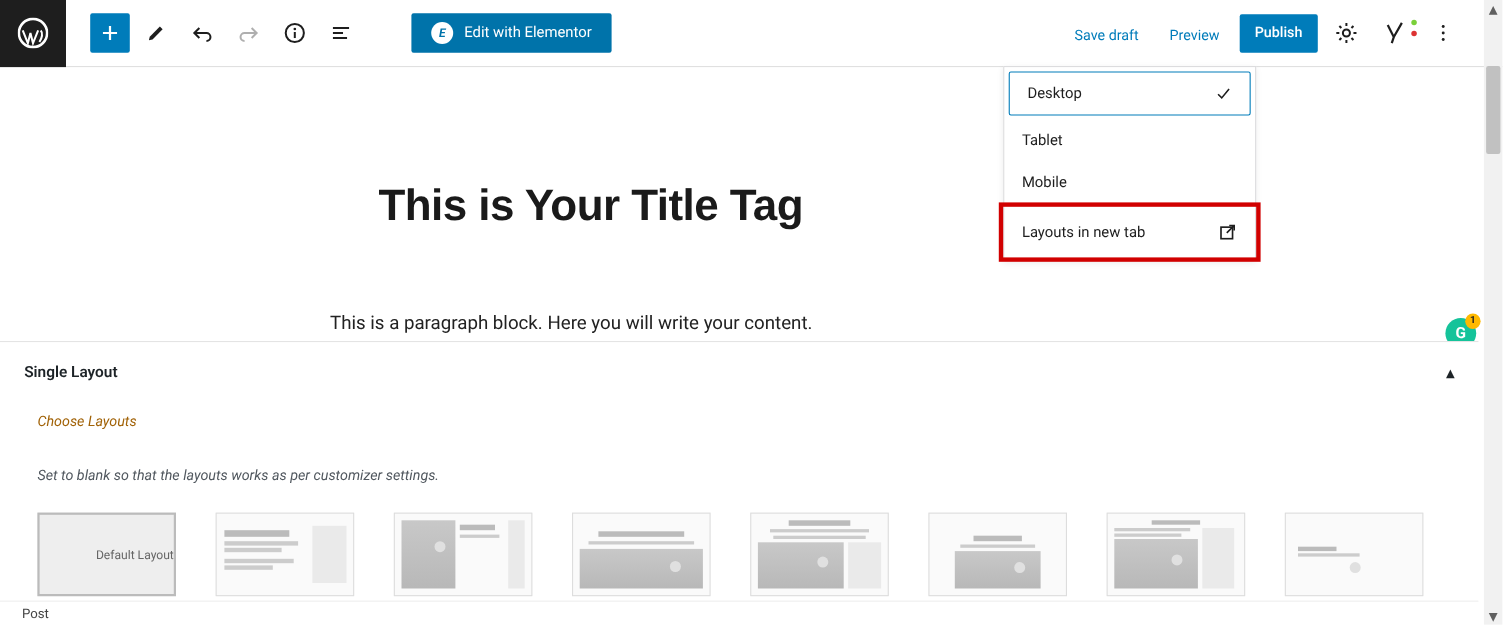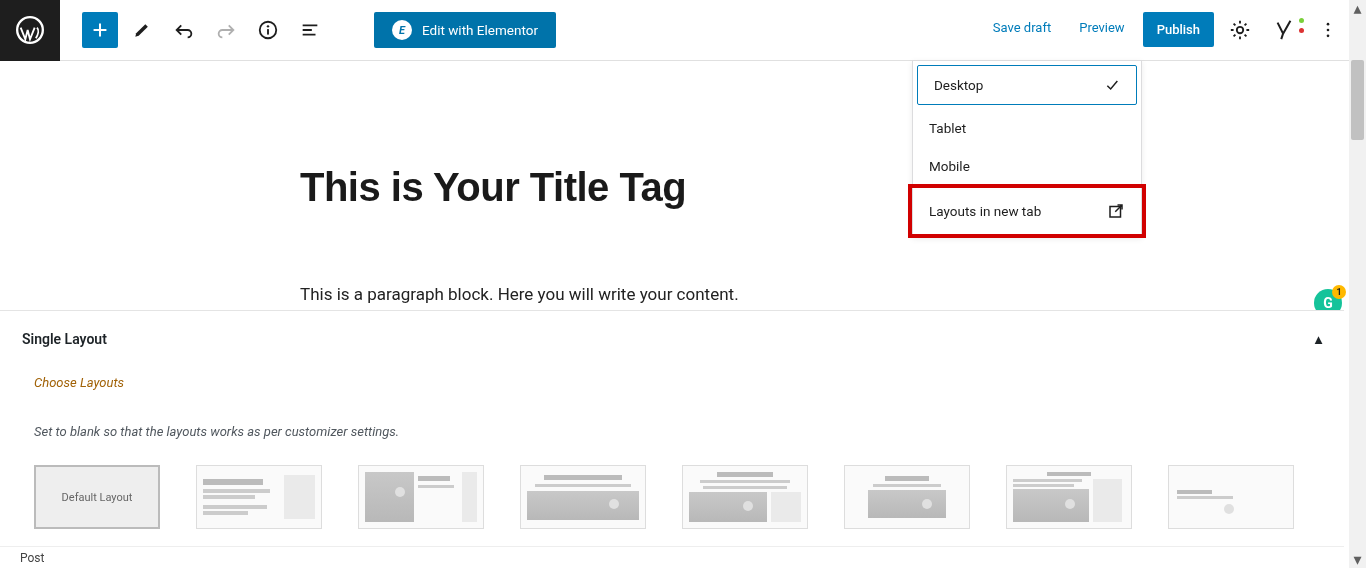--- a/index.html
+++ b/index.html
@@ -4,42 +4,42 @@
 <style>
   * { box-sizing: border-box; margin: 0; padding: 0; }
   body { font-family: -apple-system, BlinkMacSystemFont, "Segoe UI", Roboto, sans-serif; width: 1366px; height: 568px; background: #fff; overflow: hidden; position: relative; }
   .topbar { height: 61px; display: flex; align-items: center; border-bottom: 1px solid #e0e0e0; background: #fff; }
   .wp-logo { width: 60px; height: 61px; background: #1e1e1e; display: flex; align-items: center; justify-content: center; color: #fff; }
   .toolbar-left { display: flex; align-items: center; gap: 6px; padding-left: 22px; }
   .tb-btn { width: 36px; height: 36px; display: flex; align-items: center; justify-content: center; border-radius: 2px; }
   .tb-btn.add { background: #007cba; color: #fff; }
   .elementor-btn { margin-left: 40px; background: #0073aa; color: #fff; height: 36px; display: flex; align-items: center; padding: 0 18px; border-radius: 2px; font-size: 13.5px; gap: 10px; }
   .el-circle { width: 20px; height: 20px; border-radius: 50%; background: #fff; color: #0073aa; display: flex; align-items: center; justify-content: center; font-weight: bold; font-size: 11px; font-style: italic; }
-  .topbar-right { margin-left: auto; display: flex; align-items: flex-start; gap: 8px; padding-right: 20px; }
+  .topbar-right { margin-left: auto; display: flex; align-items: flex-end; gap: 8px; padding-right: 36px; }
   .link { color: #007cba; font-size: 13px; padding: 8px 10px; }
   .publish { background: #007cba; color: #fff; font-size: 13px; padding: 10px 14px; border-radius: 2px; font-weight: 500; }
   .icon-btn { width: 36px; height: 36px; display: flex; align-items: center; justify-content: center; color: #1e1e1e; }
   .yoast { position: relative; }
   .yoast .dots::after { content:""; position:absolute; right:-2px; top:6px; width:5px; height:5px; background:#7ad03a; border-radius:50%; }
   .yoast .dots::before { content:""; position:absolute; right:-2px; top:16px; width:5px; height:5px; background:#dc3232; border-radius:50%; }
   .dropdown { position: absolute; top: 60px; right: 224px; width: 230px; background: #fff; border: 1px solid #dcdcde; box-shadow: 0 2px 6px rgba(0,0,0,0.08); font-size: 13.5px; color: #1e1e1e; }
   .dd-item { padding: 11px 16px; display: flex; justify-content: space-between; align-items: center; }
   .dd-item.active { border: 1.5px solid #007cba; margin: 4px; border-radius: 2px; }
   .dd-sep { border-top: 1px solid #e0e0e0; }
   .dd-preview { padding: 16px; display: flex; justify-content: space-between; align-items: center; }
   .highlight { position: absolute; top: 184px; right: 220px; width: 238px; height: 54px; border: 4px solid #d10000; pointer-events: none; }
   .editor { padding-top: 104px; padding-left: 300px; }
-  .title { font-size: 40px; font-weight: 600; letter-spacing: -0.5px; color: #1a1a1a; font-family: "Segoe UI", Arial; }
+  .title { font-size: 40px; font-weight: 600; letter-spacing: -0.5px; color: #1a1a1a; font-family: "Segoe UI", Arial; margin-left: 44px; }
   .para { margin-top: 74px; font-size: 17px; color: #222; }
   .meta-panel { position: absolute; left: 0; right: 22px; top: 310px; border-top: 1px solid #e4e4e4; background: #fff; padding: 20px 22px 0; }
   .meta-head { display:flex; justify-content:space-between; font-size:14px; font-weight:600; color:#1d2327; padding-bottom: 28px; }
   .meta-sub { font-size: 13px; color:#a16207; font-style: italic; padding-bottom: 34px; padding-left: 12px; }
   .meta-desc { font-size: 13px; color:#50575e; font-style: italic; padding-left: 12px; padding-bottom: 26px; }
   .layouts { display:flex; gap: 36px; padding-left: 12px; }
-  .lay { width: 126px; height: 64px; border: 1px solid #ddd; background:#fafafa; display:flex; align-items:center; justify-content:center; position:relative; overflow:hidden; }
+  .lay { width: 126px; height: 76px; border: 1px solid #ddd; background:#fafafa; display:flex; align-items:center; justify-content:flex-end; position:relative; overflow:hidden; }
   .lay.sel { border: 2px solid #bbb; background:#eee; }
   .lay .txt { font-size:11px; color:#666; }
   .thumb-img { background: linear-gradient(#c8c8c8,#b8b8b8); position: relative; }
   .thumb-img::after { content:""; position:absolute; right:18%; top:30%; width:10px; height:10px; border-radius:50%; background:#e0e0e0; }
   .footer { position:absolute; bottom:0; left:0; right:22px; height:22px; background:#fff; border-top:1px solid #eee; font-size:12px; color:#444; padding-left:20px; line-height:22px; }
   .scrollbar { position:absolute; right:0; top:0; width:17px; height:100%; background:#f1f1f1; }
   .scroll-thumb { position:absolute; right:2px; top:60px; width:13px; height:80px; background:#c1c1c1; border-radius:2px; }
   .scroll-arrow { position:absolute; right:0; width:17px; height:17px; display:flex; align-items:center; justify-content:center; color:#606060;}
   .badge-g { position:absolute; right:24px; top:289px; width:28px; height:28px; border-radius:50%; background:#15c39a; color:#fff; display:flex; align-items:center; justify-content:center; font-weight:bold; font-size:14px; }
   .badge-g::after { content:"1"; position:absolute; top:-4px; right:-4px; width:14px; height:14px; border-radius:50%; background:#ffb900; color:#1e1e1e; font-size:9px; display:flex; align-items:center; justify-content:center; font-weight:bold;}

